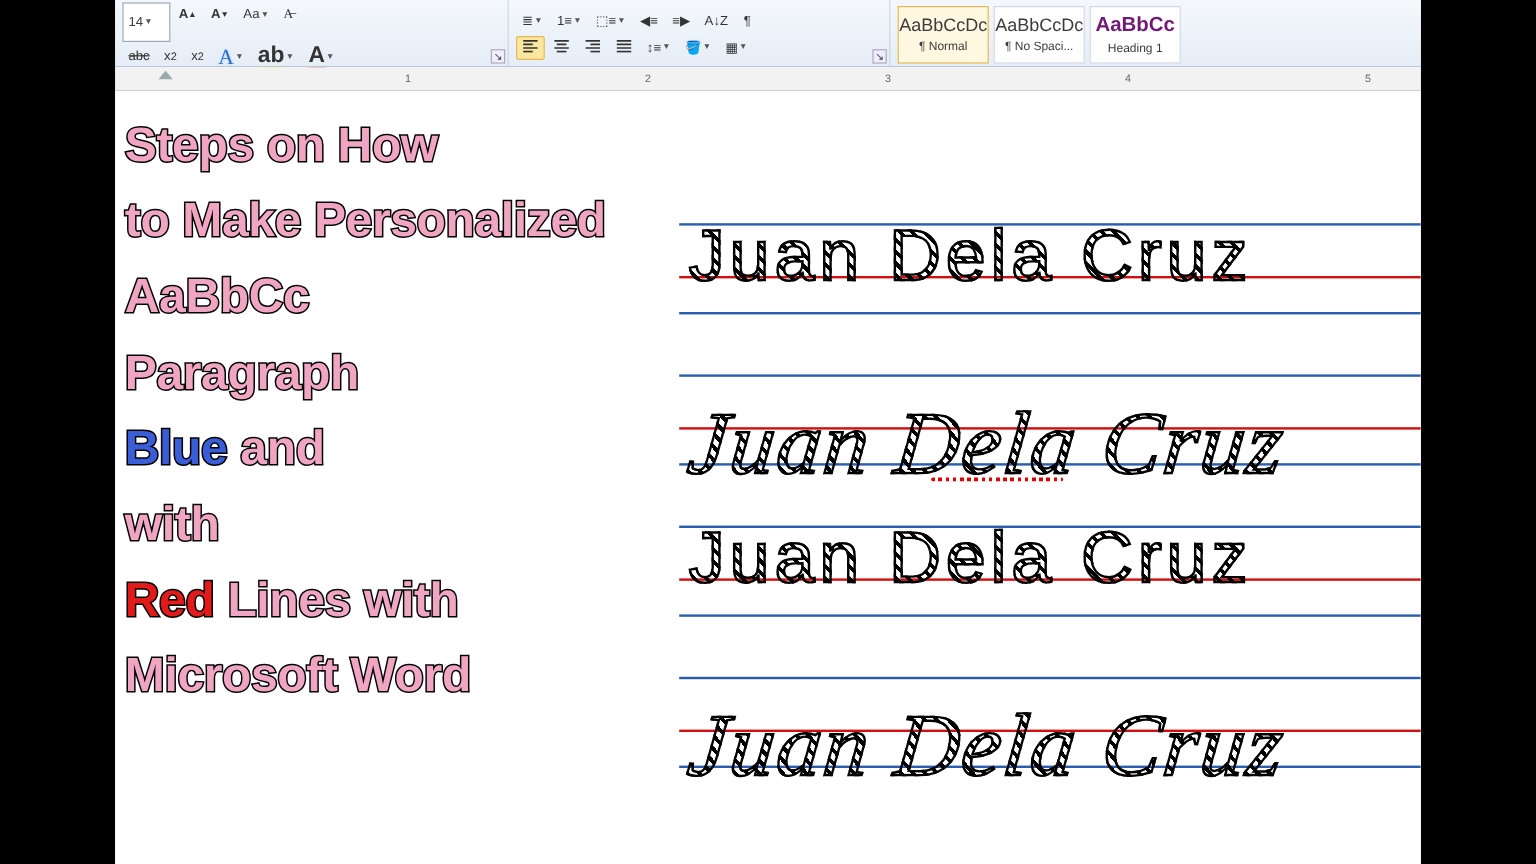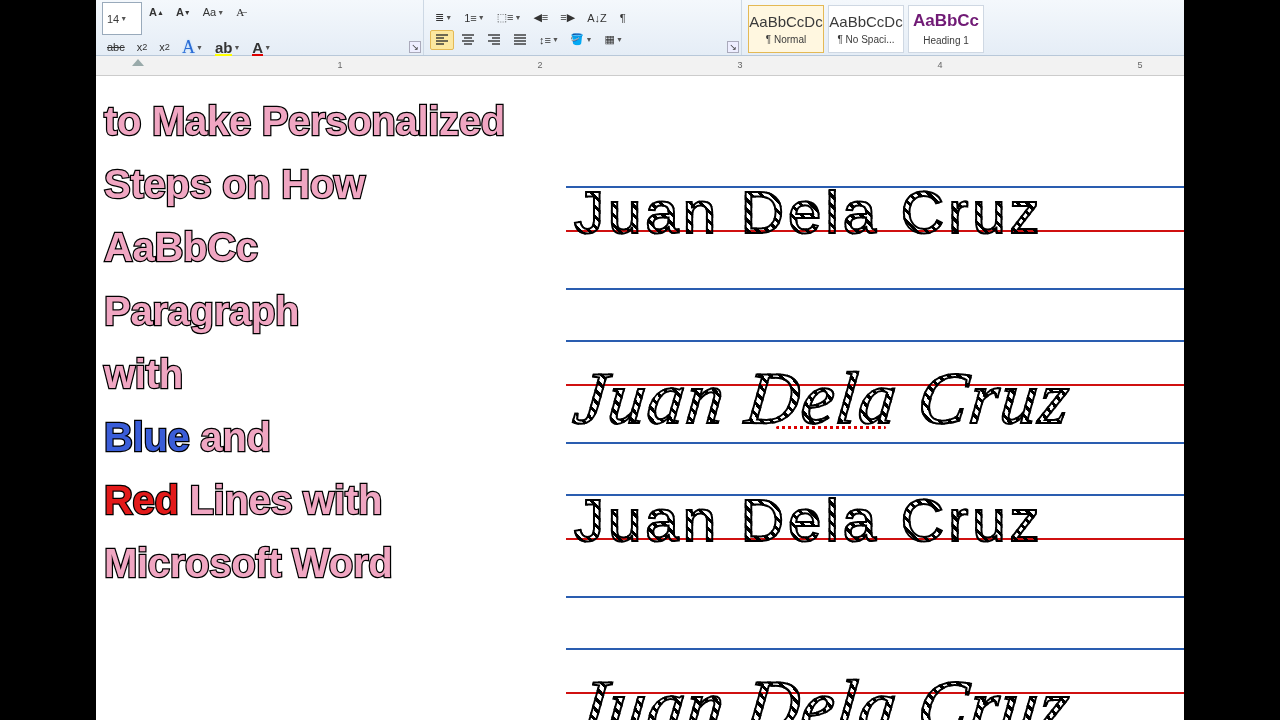--- a/index.html
+++ b/index.html
@@ -74,21 +74,21 @@
   }
   .style-tile .prev { font-size: 15px; margin-bottom: 4px; text-align: right; }
   .style-tile.sel { border-color: #e4b955; background: #fff7e0; }
   .style-tile.heading .prev { color: #701a75; font-size: 17px; font-weight: bold; }
   .dialog-launcher {
     position: absolute; right: 2px; bottom: 2px;
     width: 12px; height: 12px; font-size: 9px;
     border: 1px solid #aab; background: #eef;
     cursor: pointer; display: flex; align-items: center; justify-content: center;
   }
-  .clr-a { font-weight: bold; font-size: 15px; position: relative; }
+  .clr-a { font-weight: bold; font-size: 19px; position: relative; }
   .clr-a::after { content:""; position:absolute; left:0; right:0; bottom:-1px; height:3px; }
   .clr-font::after { background:#d00; }
   .clr-hl::after   { background:#ffff00; }
   .big-a { font-family: "Segoe Script", cursive; font-size: 18px; color:#2a6bd4; text-shadow:0 0 2px #9cf; }
   .tiny-tri { font-size: 7px; margin-left: 1px; color:#555; }
 
   
   .ruler {
     height: 20px;
     background: #f2f2f2;
@@ -134,21 +134,21 @@
   .title-overlay .red  { color:#e21a1a;text-align:right; }
 
   
   .tracing-col {
     position: absolute;
     left: 470px; right: 0; top: 110px;
     display: flex; flex-direction: column; gap: 50px;
   }
   .trace-row {
     position: relative;
-    height: 104px;
+    height: 76px;
   }
   .trace-row .bline { position:absolute; left:0; right:0; height:2px; background:#2a5db0; }
   .trace-row .rline { position:absolute; left:0; right:0; height:2px; background:#d01010; }
   .trace-row .bline.top { top:0; }
   .trace-row .rline.mid { top:44px; }
   .trace-row .bline.bot { bottom:0; }
   .trace-text {
     position:absolute; left:8px; right:0;
     font-size: 60px;
     color: rgba(0,0,0,0);
@@ -324,26 +324,26 @@
         <span class="num" style="left: 400px;">2</span>
         <span class="num" style="left: 600px;">3</span>
         <span class="num" style="left: 800px;">4</span>
         <span class="num" style="left: 1000px;">5</span>
       </div>
   </div>
 
   <div class="doc">
 
     <div class="title-overlay" id="title-overlay">
+        <div><span>Steps on How</span></div>
         <div><span>to Make Personalized</span></div>
-        <div><span>Steps on How</span></div>
         <div><span>AaBbCc</span></div>
         <div><span>Paragraph</span></div>
+        <div><span class="blue">Blue</span><span> and</span></div>
         <div><span>with</span></div>
-        <div><span class="blue">Blue</span><span> and</span></div>
         <div><span class="red">Red</span><span> Lines with</span></div>
         <div><span>Microsoft Word</span></div>
       </div>
 
     <div class="tracing-col" id="tracing-col">
         <div class="trace-row">
           <div class="bline top"></div>
           <div class="rline mid"></div>
           <div class="bline bot"></div>
           <div class="trace-text dotted style-print">Juan Dela Cruz</div>

